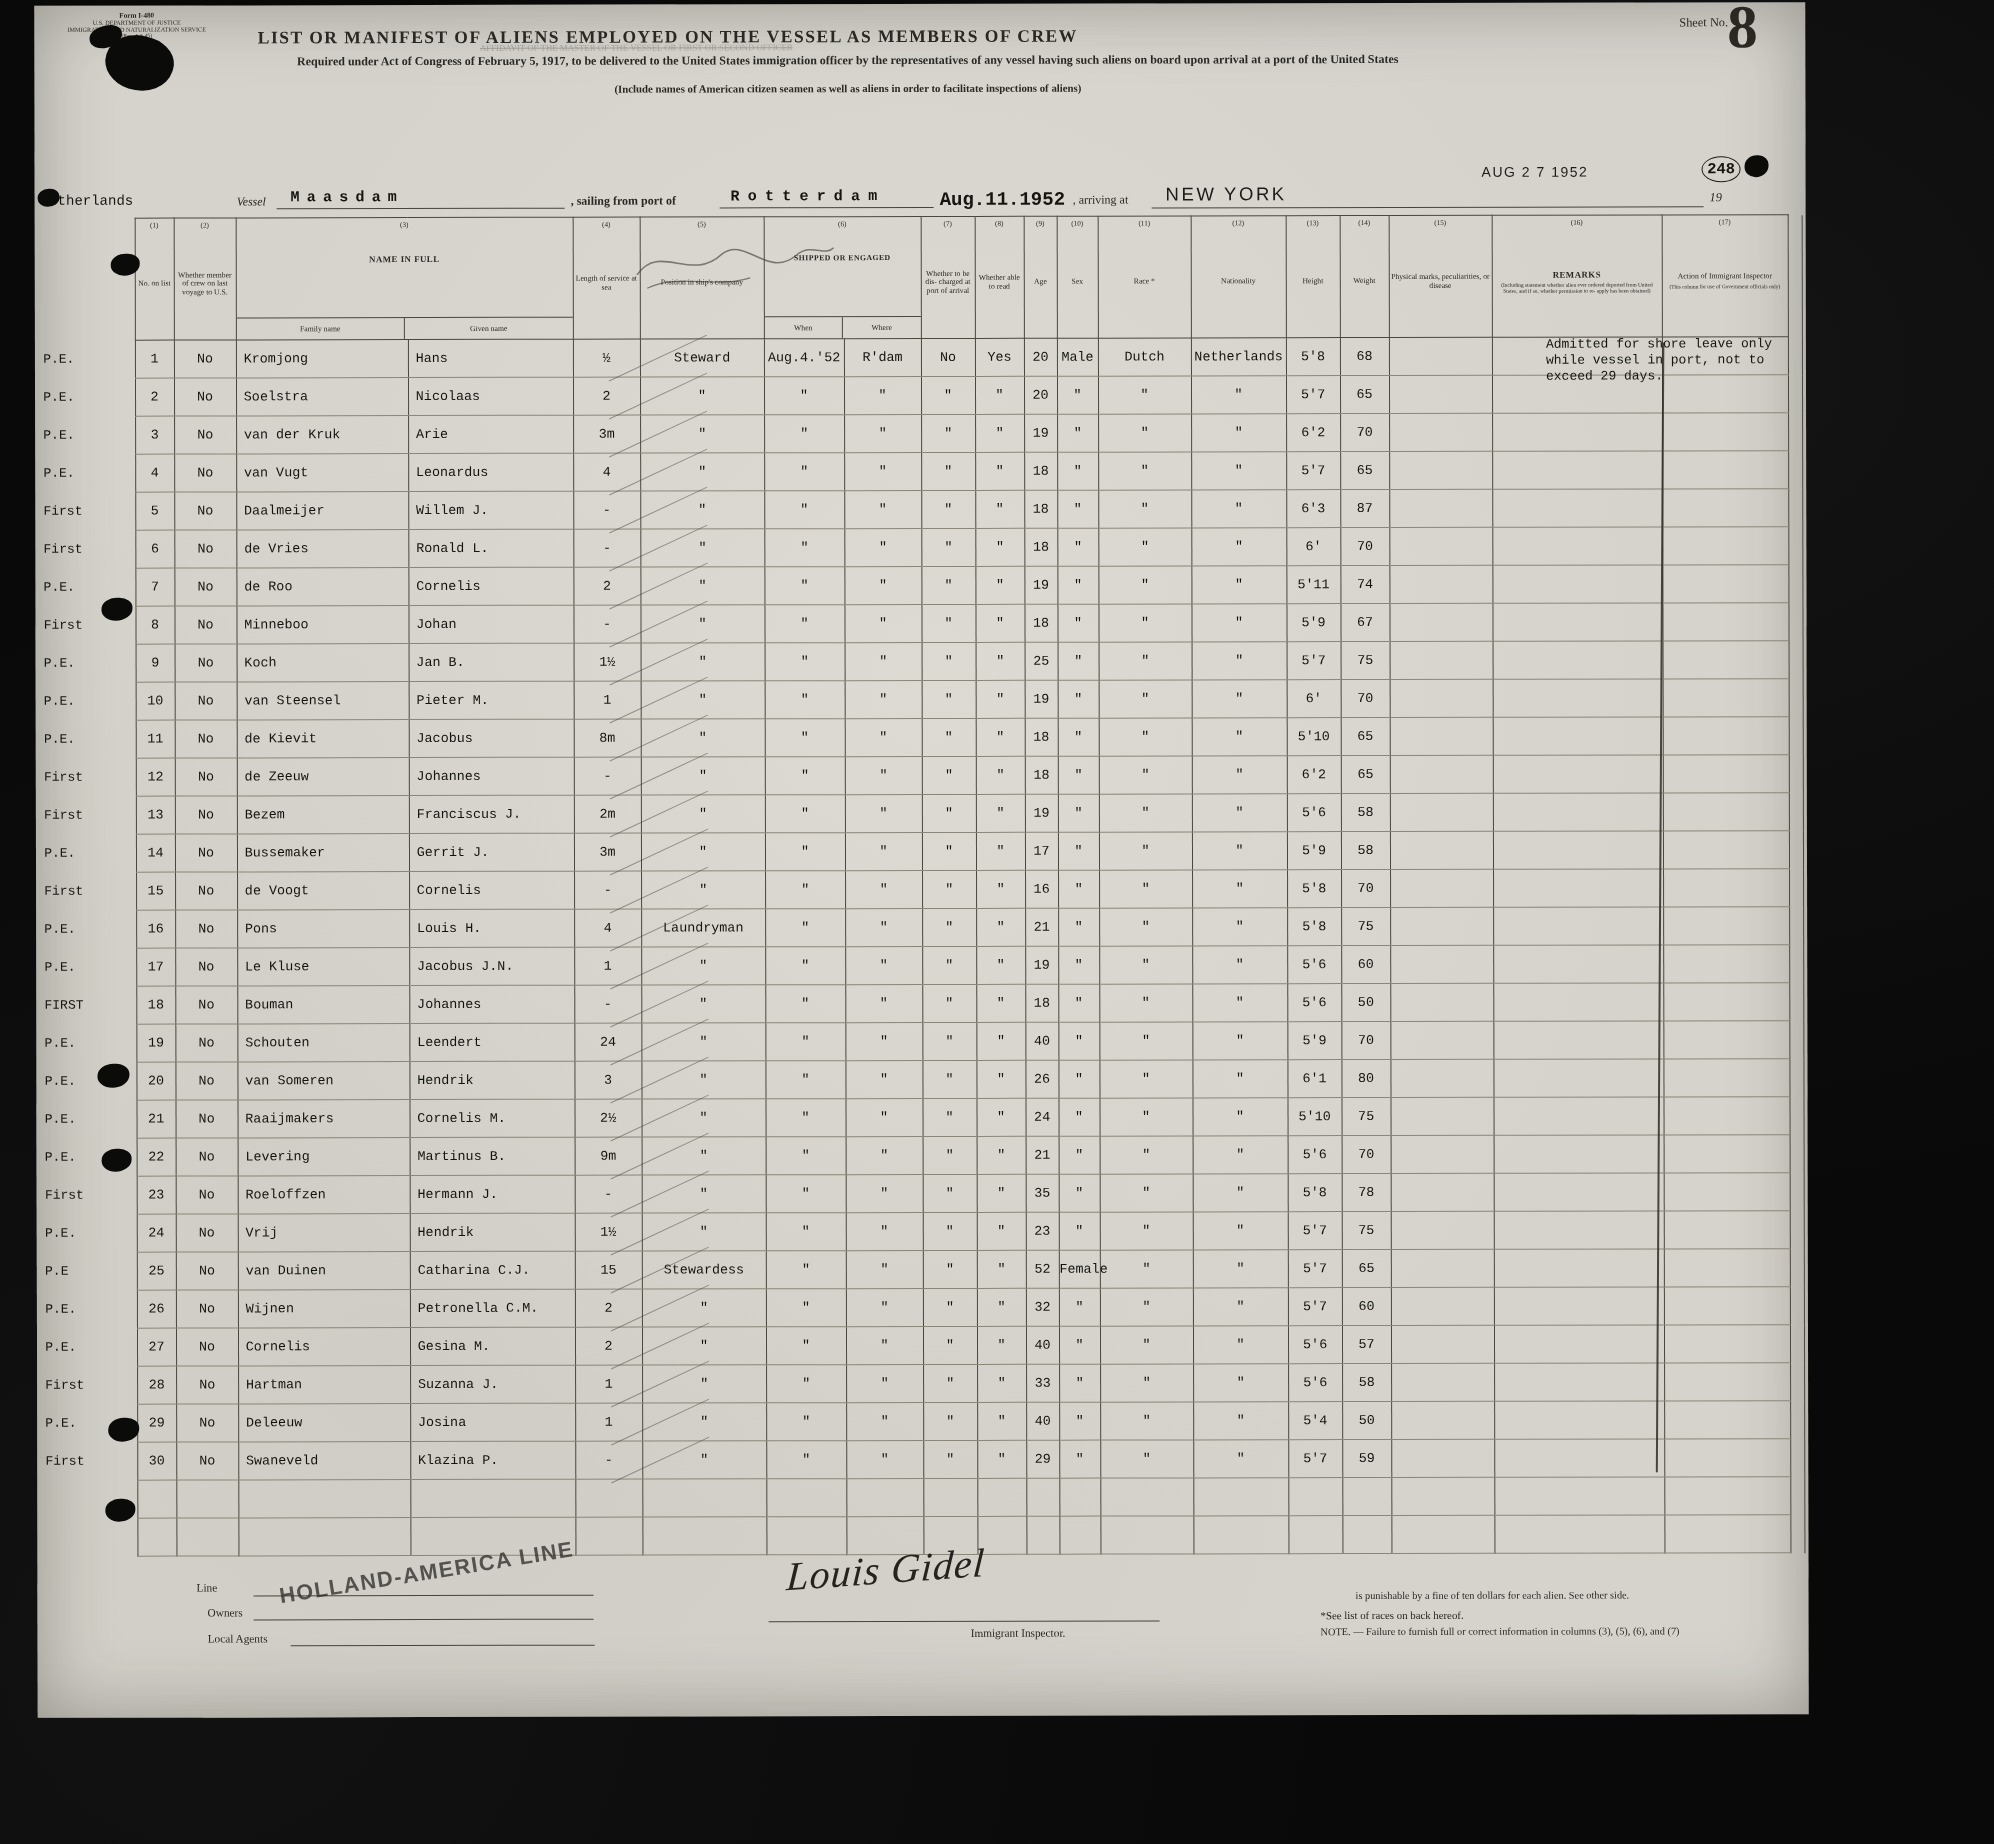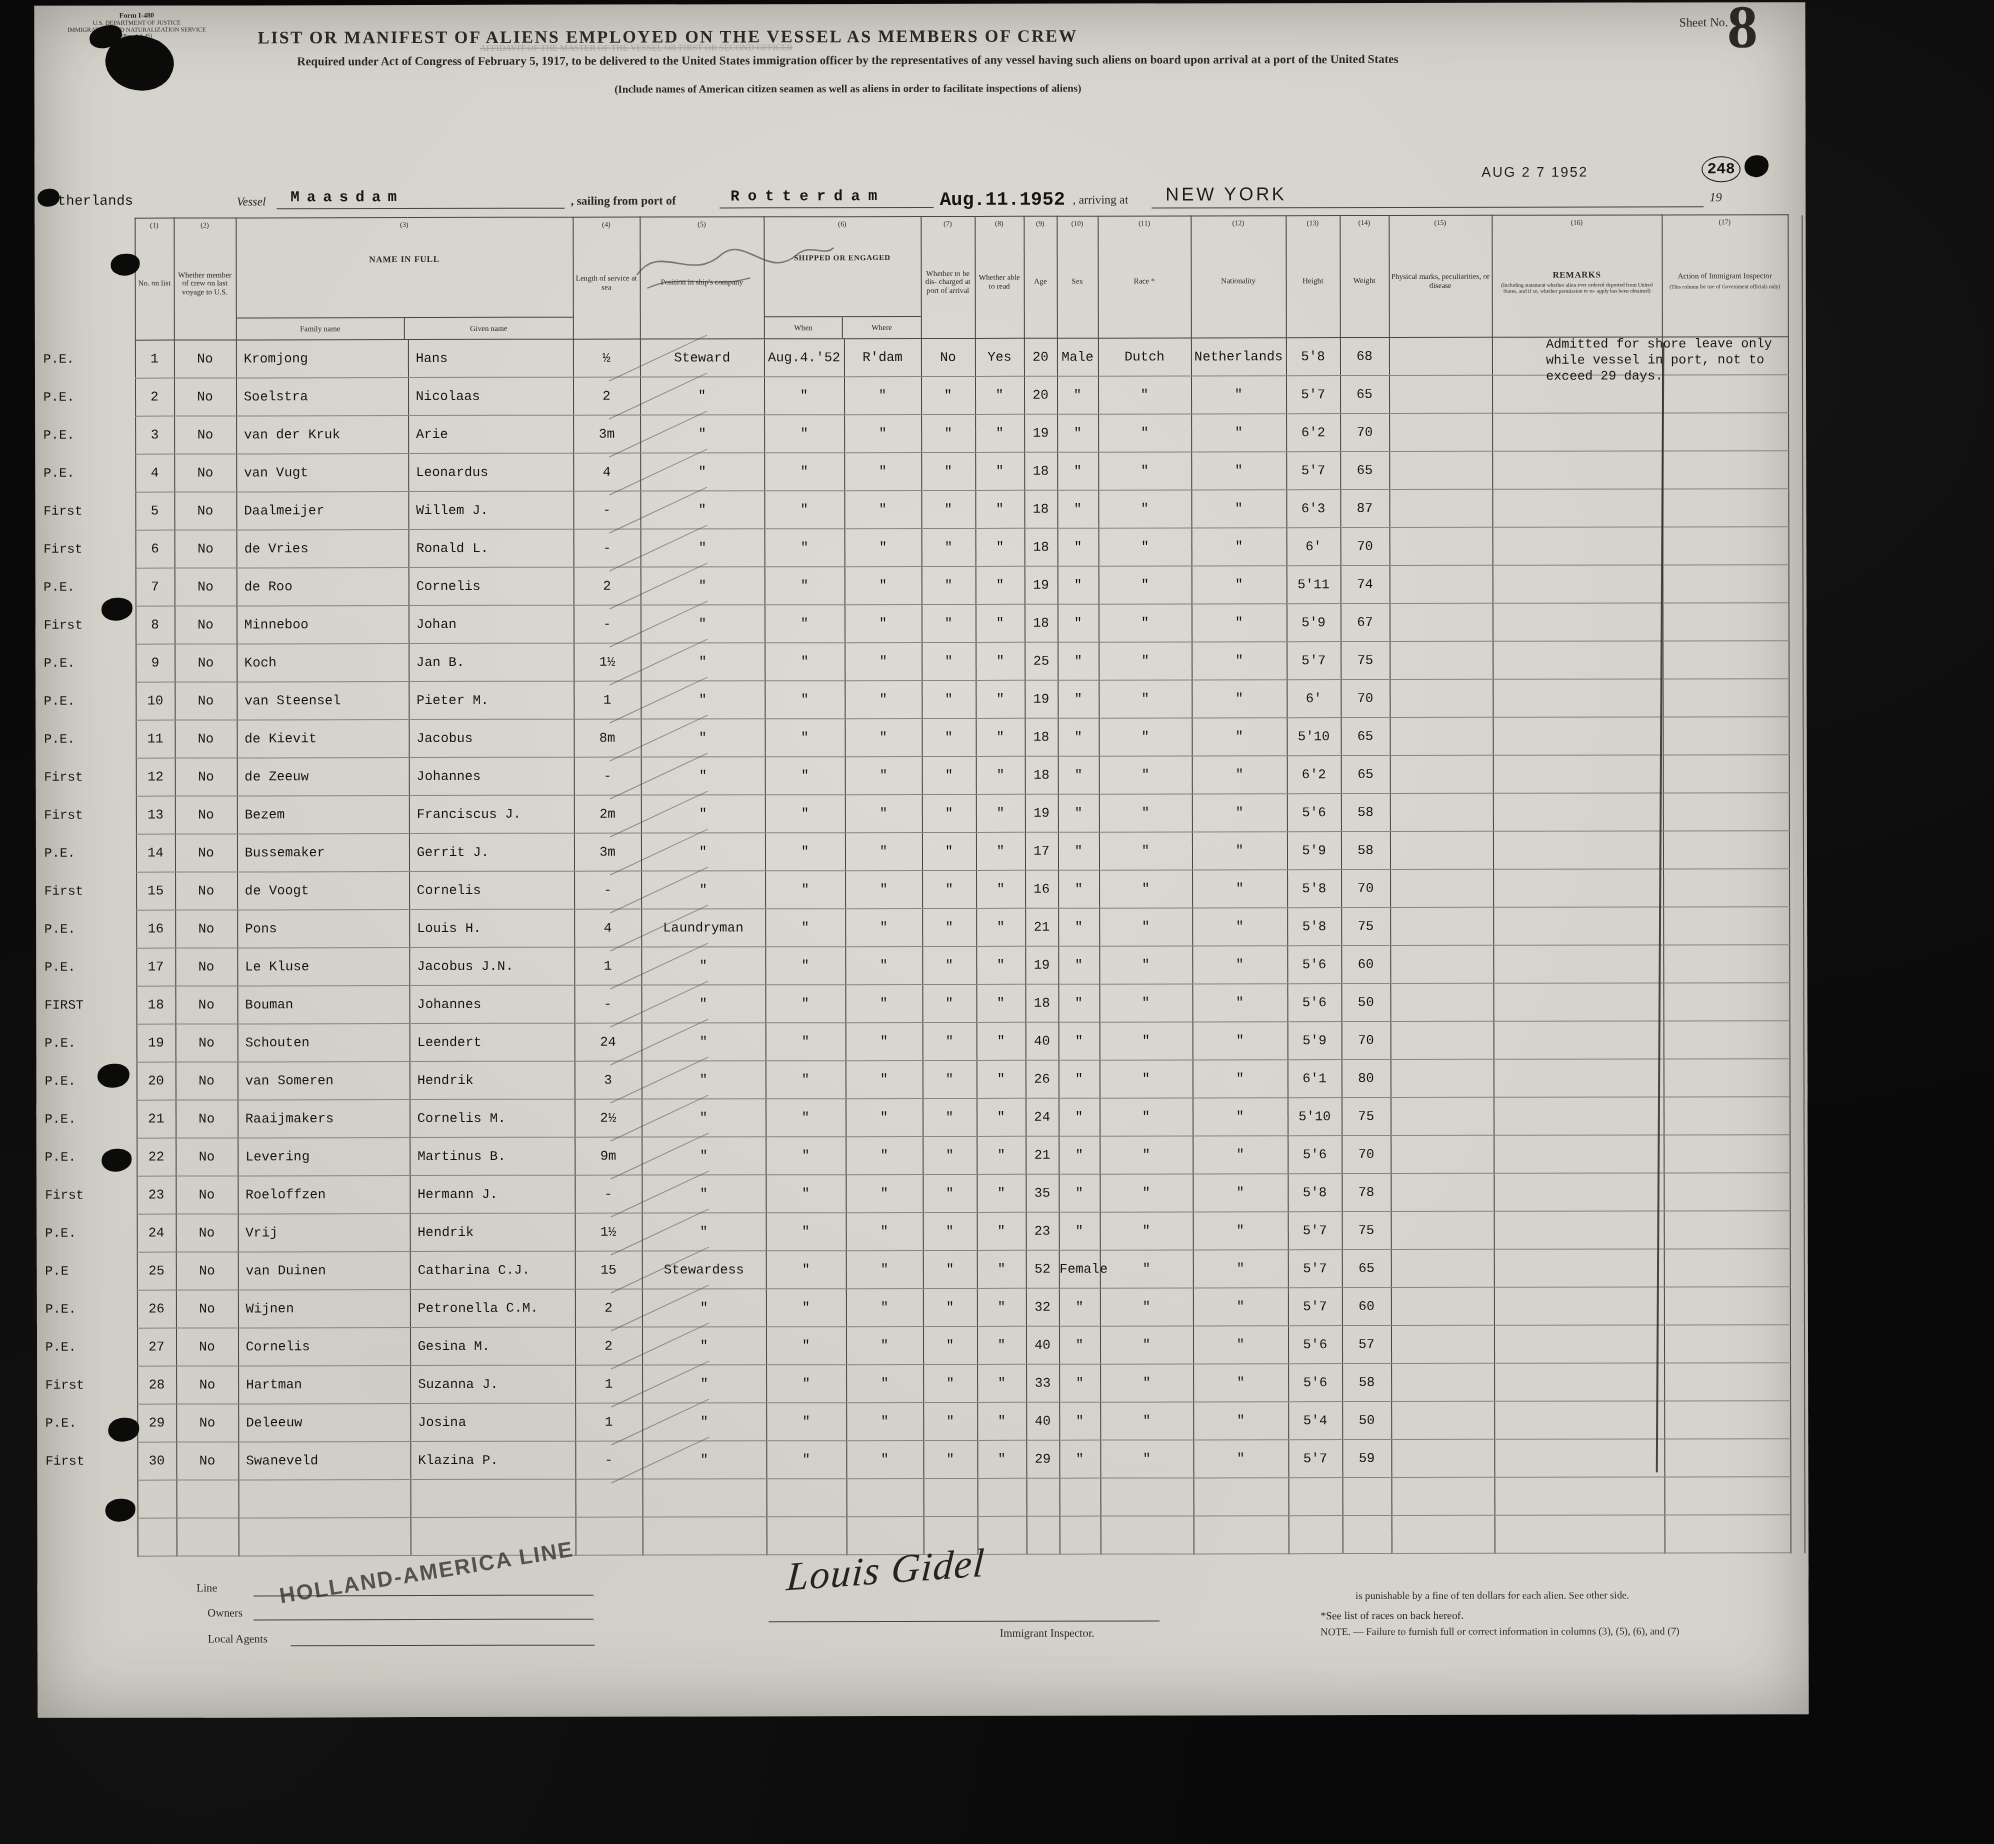--- a/index.html
+++ b/index.html
@@ -92,21 +92,21 @@
   .lbl-own    { left:170px; top:1601px; }
   .lbl-agents { left:170px; top:1627px; }
   .fl1 { left:216px; top:1590px; width:340px; }
   .fl2 { left:216px; top:1614px; width:340px; }
   .fl3 { left:253px; top:1640px; width:304px; }
   .hal-stamp { left:242px; top:1578px; font-size:21.6px; font-weight:bold; letter-spacing:1.5px;
                color:rgba(48,47,44,.78); transform:rotate(-9deg); transform-origin:left center; }
   .signature { left:749px; top:1542px; font-size:40px; font-style:italic; letter-spacing:1px;
                color:#24231e; transform:rotate(-4deg) skewX(-8deg); }
   .sig-line { left:731px; top:1617px; width:391px; }
-  .insp { left:933px; top:1623px; font-size:11.3px;margin-left:29px; }
+  .insp { left:933px; top:1623px; font-size:11.3px; }
   .races { left:1283px; top:1606px; font-size:10.8px; }
   .note1 { left:1283px; top:1623px; font-size:10.3px; }
   .note2 { left:1318px; top:1587px; font-size:10.3px; }
 
   
   .blob { position:absolute; background:#0b0b0a; border-radius:52% 43% 55% 47%; }
   .b1 { left:71px; top:30px;  width:68px; height:55px; transform:rotate(18deg); }
   .b1b{ left:55px; top:19.6px;  width:33px;  height:21.6px;  transform:rotate(-12deg); }
   .b2 { left:76px; top:248px; width:29px;  height:21.6px; }
   .b3 { left:66px; top:592px;width:31px;  height:22.7px; }

